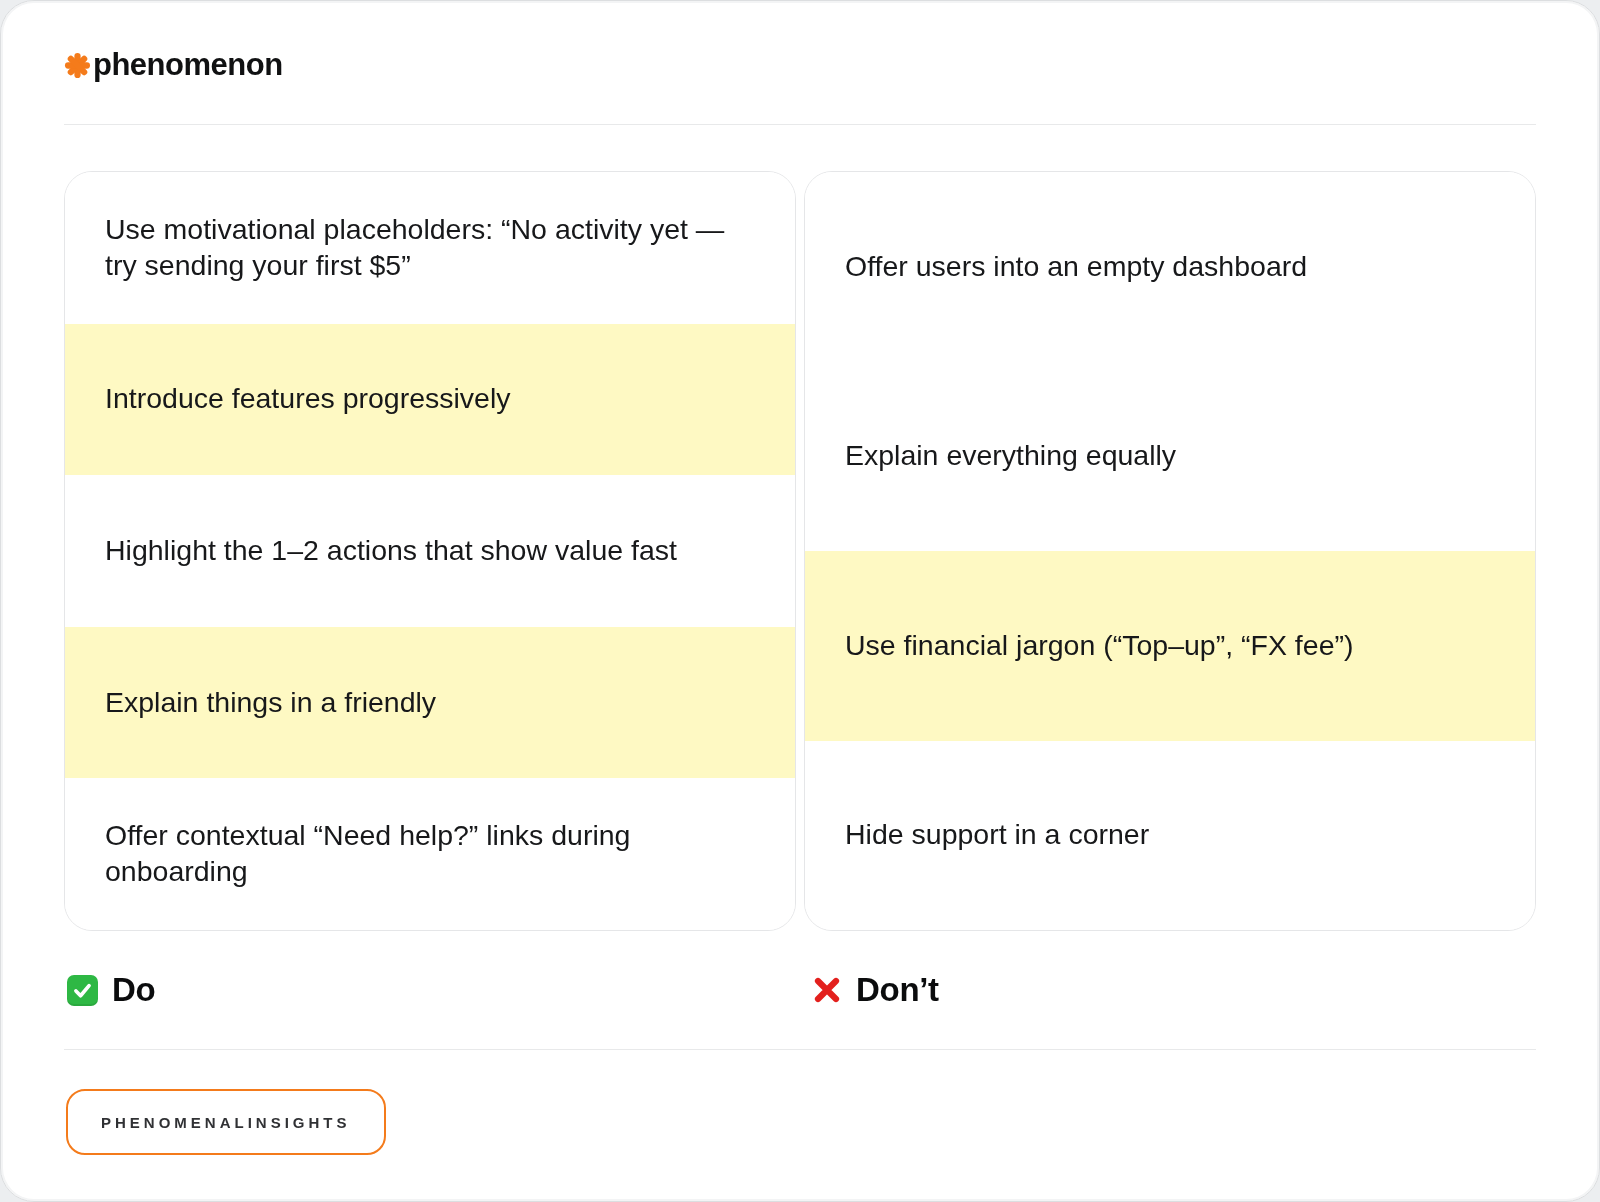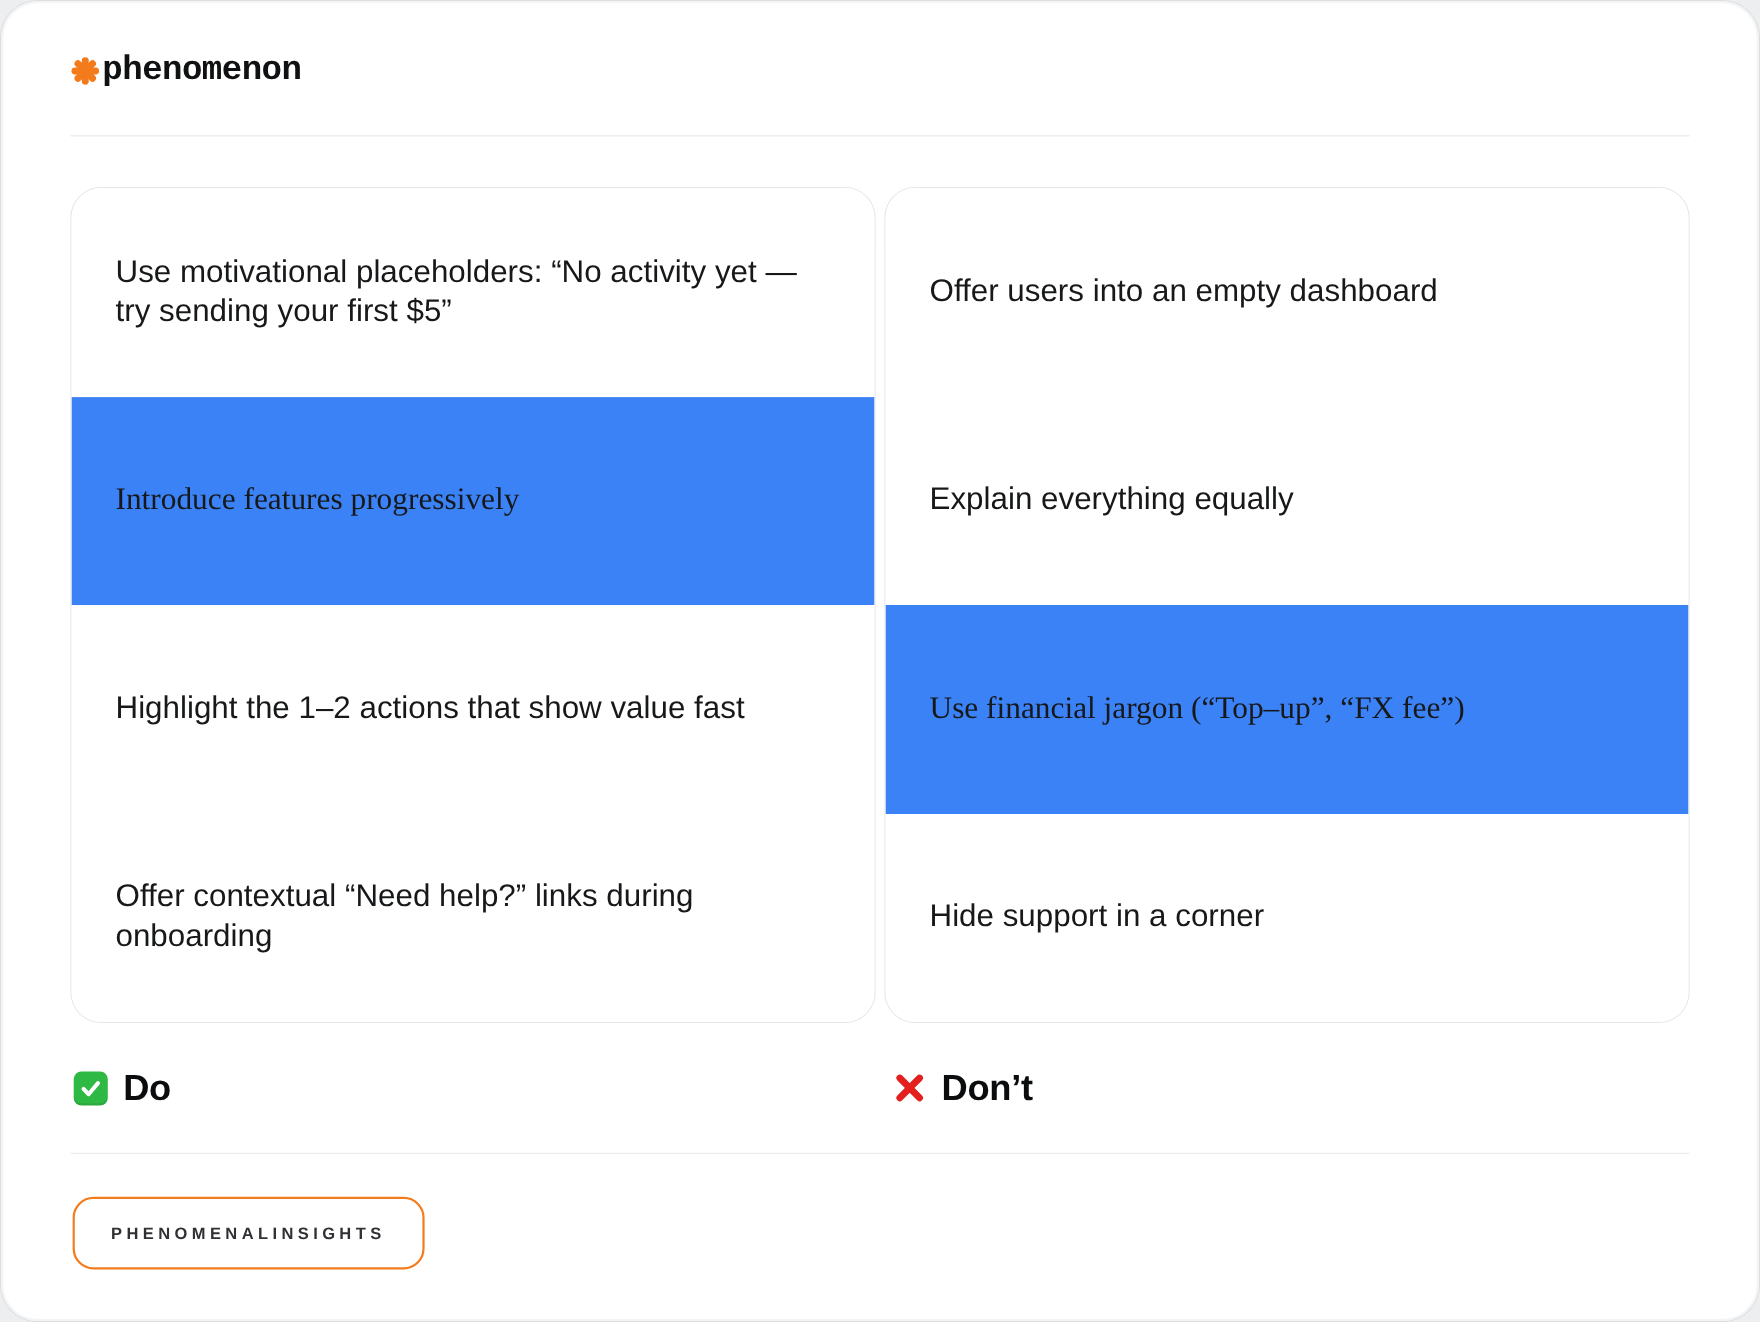--- a/index.html
+++ b/index.html
@@ -14,21 +14,21 @@
     background: #ffffff;
     border-radius: 34px;
     border: 1px solid #dcdee0;
     box-shadow: 0 0 0 2px #f3f4f5 inset;
     overflow: hidden;
   }
   .content { padding: 0 63px; }
 
   
   .header { padding-top: 46px; display: flex; align-items: center; }
-  .logo { display: flex; align-items: center; gap: 2px; font-family: Liberation Mono, monospace; }
+  .logo { display: flex; align-items: center; gap: 2px; }
   .logo-mark { width: 27px; height: 27px; display: block; }
   .logo-text {
     font-size: 31px; font-weight: 700; color: #101112;
     letter-spacing: -0.5px;
   }
   .divider { border: none; border-top: 1px solid #e8e9ea; margin-top: 41px; }
 
   
   .table-grid {
     margin-top: 46px;
@@ -45,21 +45,21 @@
     display: flex;
     flex-direction: column;
   }
   .row {
     flex: 1 1 0;
     display: flex;
     align-items: center;
     padding: 0 40px;
     background: #ffffff;
   }
-  .row.stripe { background: #3b82f6; font-family: Liberation Serif, serif; }
+  .row.stripe { background: #fef9c3; }
   .row-text {
     font-size: 28.5px;
     line-height: 1.26;
     color: #17181a;
     max-width: 645px;
   }
 
   
   .legend-grid {
     margin-top: 40px;
@@ -130,20 +130,23 @@
       <div class="col-card">
           <div class="row">
             <div class="row-text">Use motivational placeholders: “No activity yet — try sending your first $5”</div>
           </div>
           <div class="row stripe">
             <div class="row-text">Introduce features progressively</div>
           </div>
           <div class="row">
             <div class="row-text">Highlight the 1–2 actions that show value fast</div>
           </div>
+          <div class="row stripe">
+            <div class="row-text">Explain things in a friendly</div>
+          </div>
           <div class="row">
             <div class="row-text">Offer contextual “Need help?” links during onboarding</div>
           </div>
         </div>
       <div class="col-card">
           <div class="row">
             <div class="row-text">Offer users into an empty dashboard</div>
           </div>
           <div class="row">
             <div class="row-text">Explain everything equally</div>

